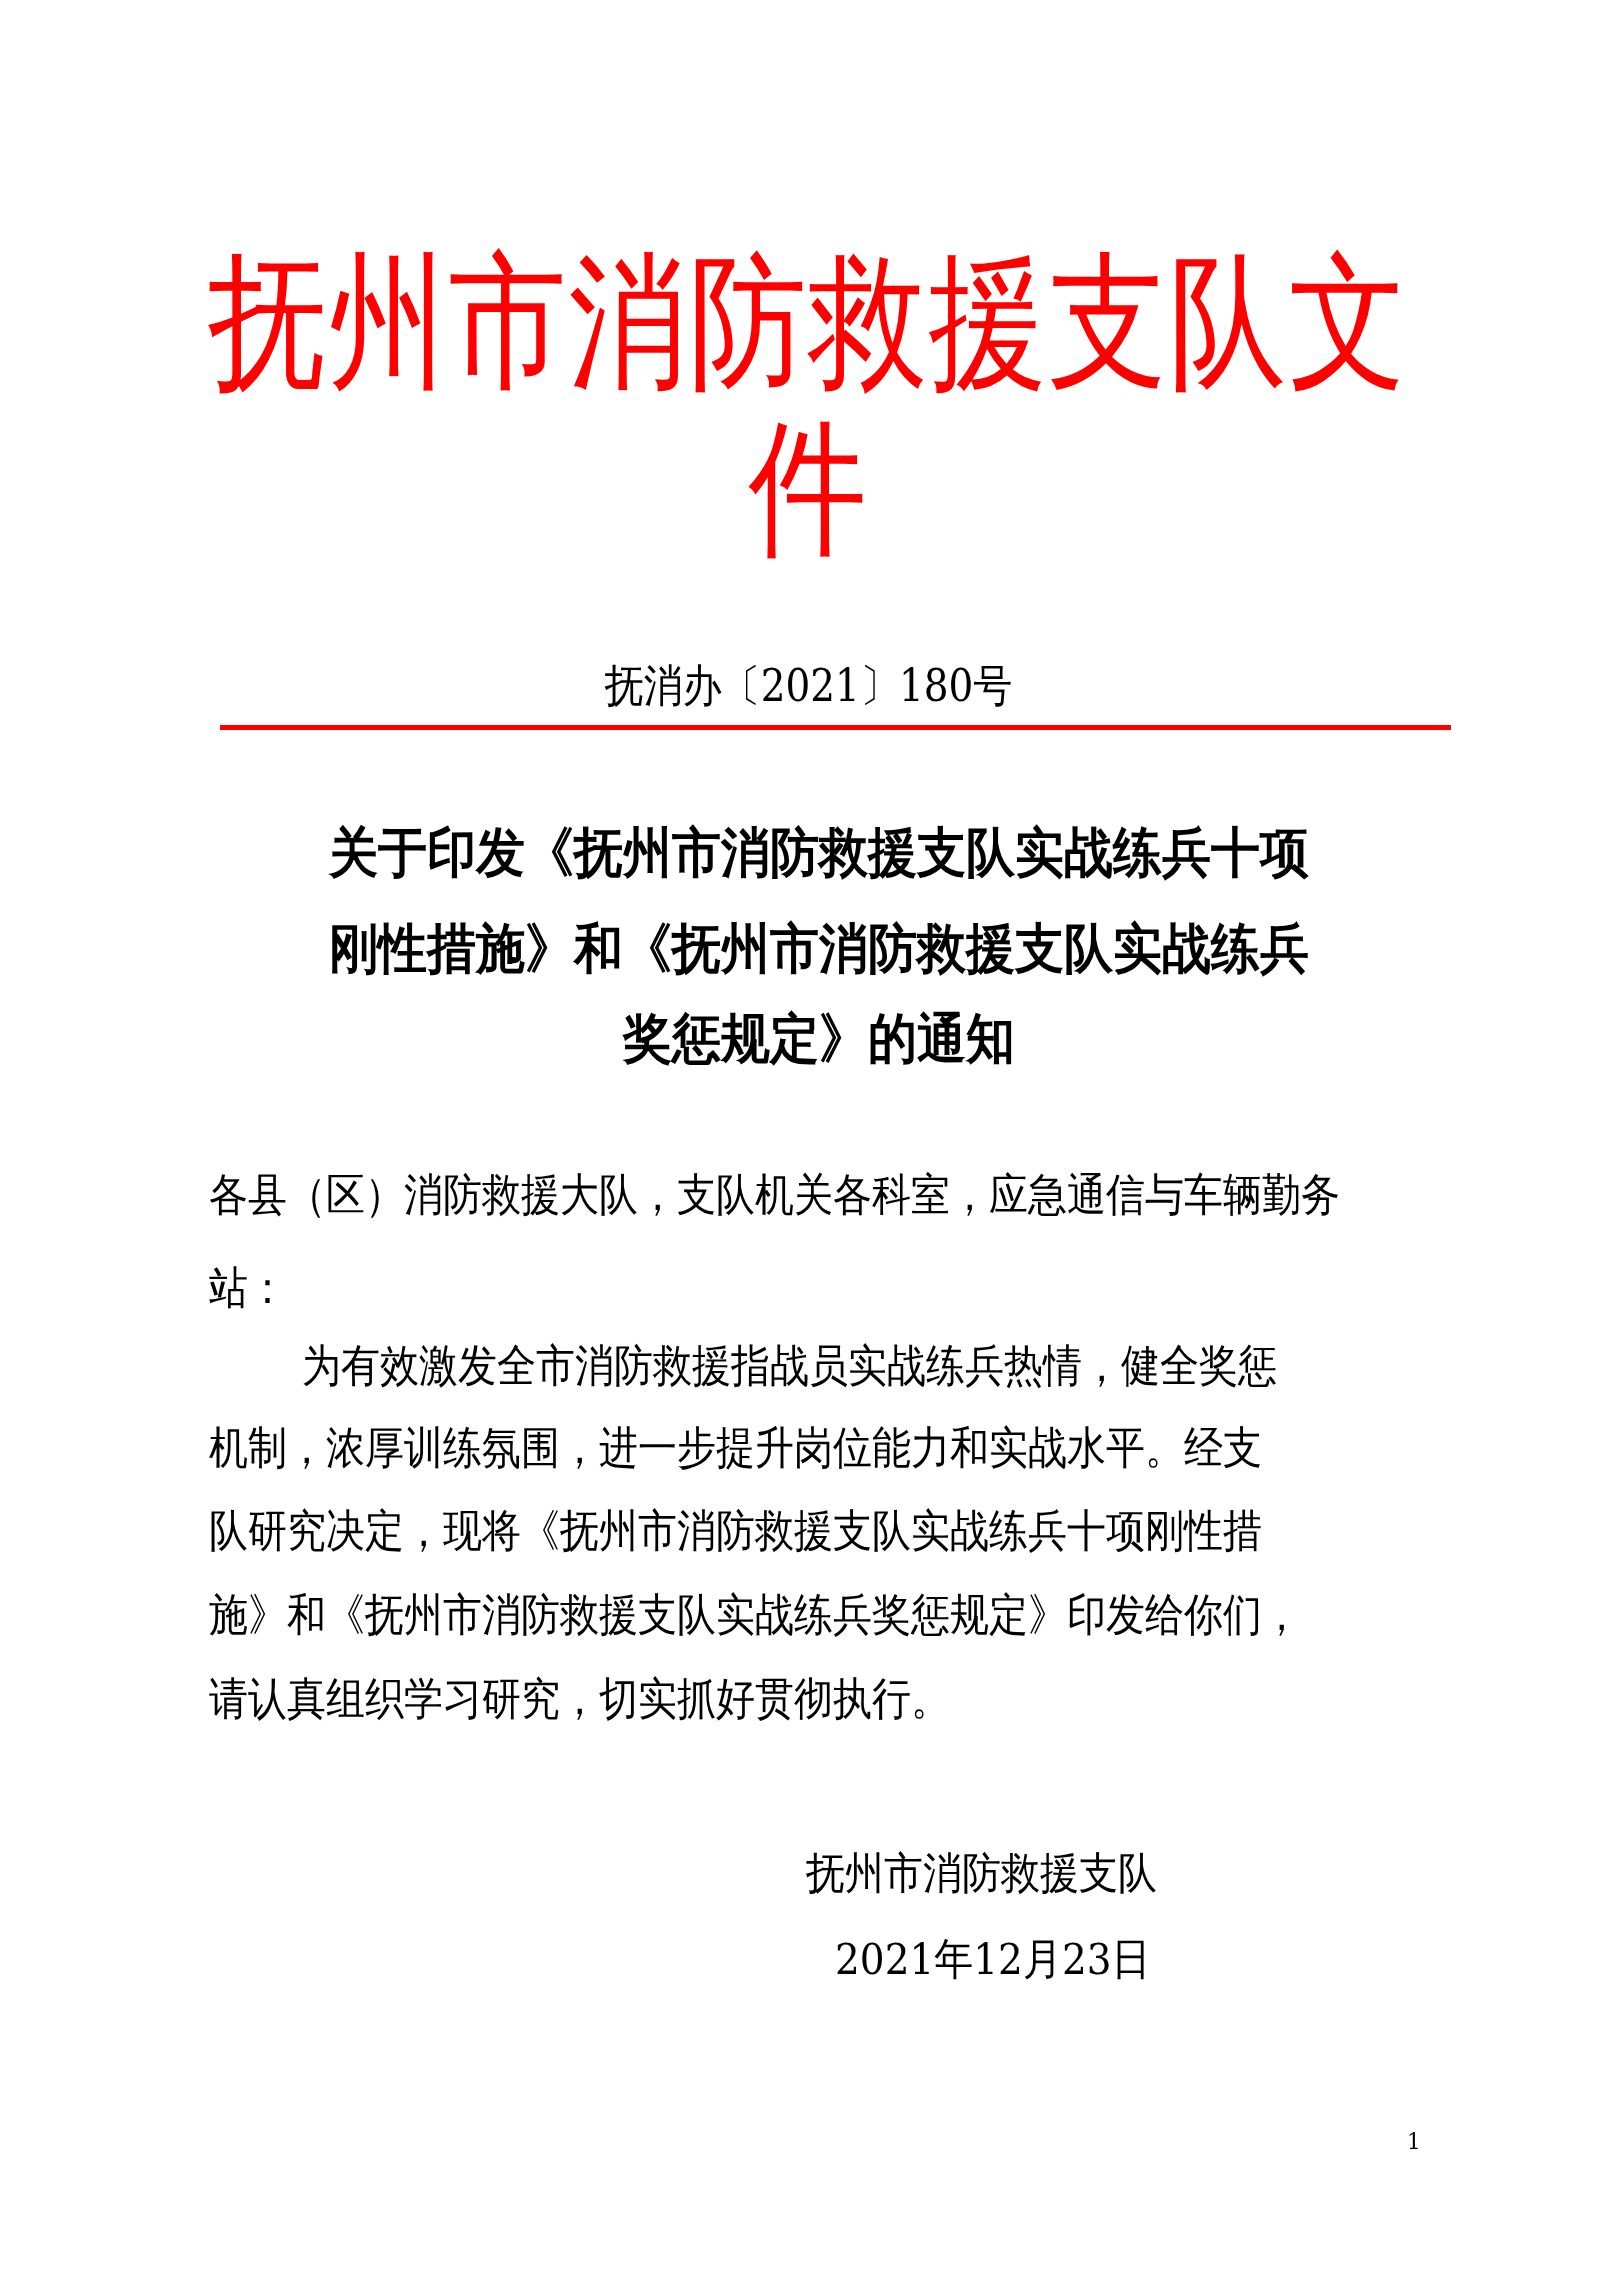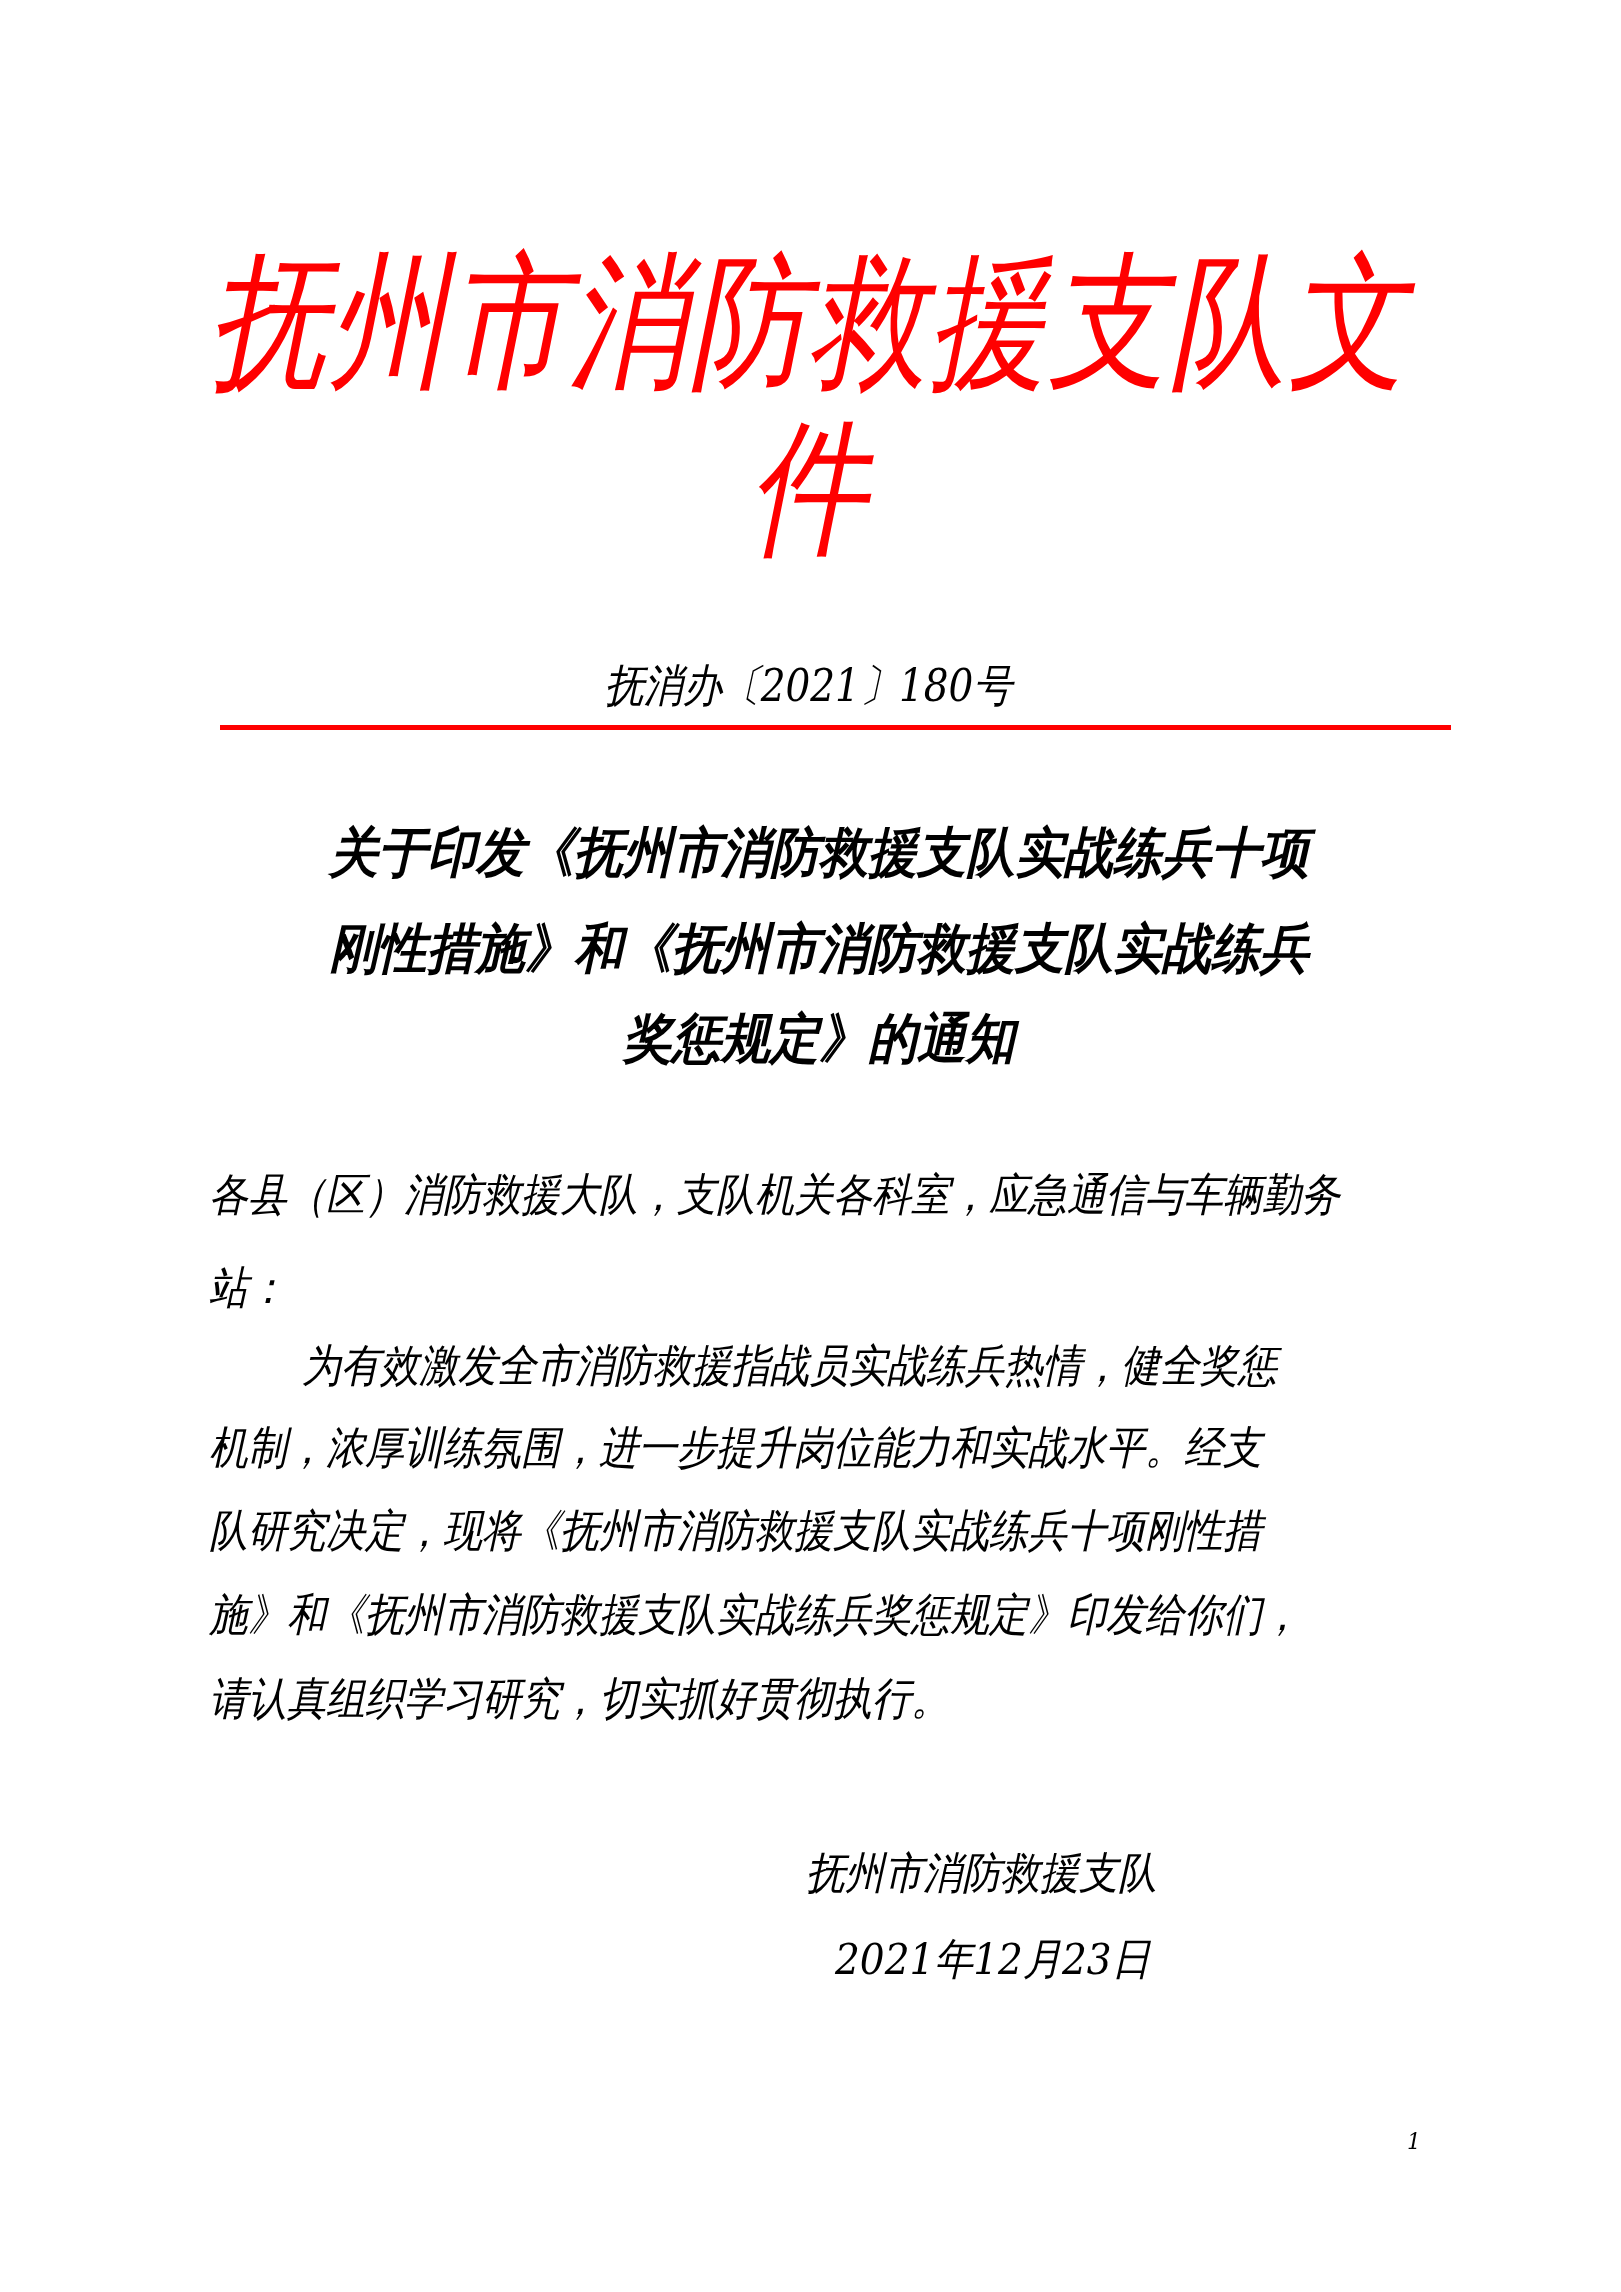--- a/index.html
+++ b/index.html
@@ -1,17 +1,17 @@
 <!DOCTYPE html>
 <html><head>
   <meta charset="utf-8">
   <style>
     html, body { margin: 0; padding: 0; background: #ffffff; }
     body { width: 1621px; height: 2293px; position: relative; overflow: hidden; font-family: "DejaVu Sans", sans-serif; color: #000; }
-    .page { position: absolute; left: 0; top: 0; width: 1621px; height: 1728px; font-style: italic; }
+    .page { position: absolute; left: 0; top: 0; width: 1621px; height: 1728px; }
     .red-title { position: absolute; left: 196px; width: 1225px; text-align: center; color: #ff0000; font-family: "DejaVu Serif", serif; font-size: 118px; line-height: 167px; transform: scaleY(1.25); transform-origin: top center; letter-spacing: 2px; }
     .red-title.l1 { top: 218px; }
     .red-title.l2 { top: 384px; }
     .doc-no { position: absolute; left: 196px; width: 1225px; top: 657px; text-align: center; font-family: "DejaVu Serif", serif; font-size: 39px; line-height: 49px; transform: scaleY(1.15); transform-origin: top center; }
     .red-rule { position: absolute; left: 220px; top: 725px; width: 1231px; height: 4.9px; background: #ff0000; }
     .heading { position: absolute; left: 216px; width: 1206px; text-align: center; font-family: "DejaVu Sans", sans-serif; font-weight: bold; font-size: 49px; line-height: 98px; transform: scaleY(1.1); transform-origin: top center; }
     .heading.h1 { top: 799px; }
     .heading.h2 { top: 895px; }
     .heading.h3 { top: 985px; }
     .body-line { position: absolute; left: 209px; font-size: 39px; line-height: 49px; white-space: nowrap; transform: scaleY(1.15); transform-origin: top left; }

